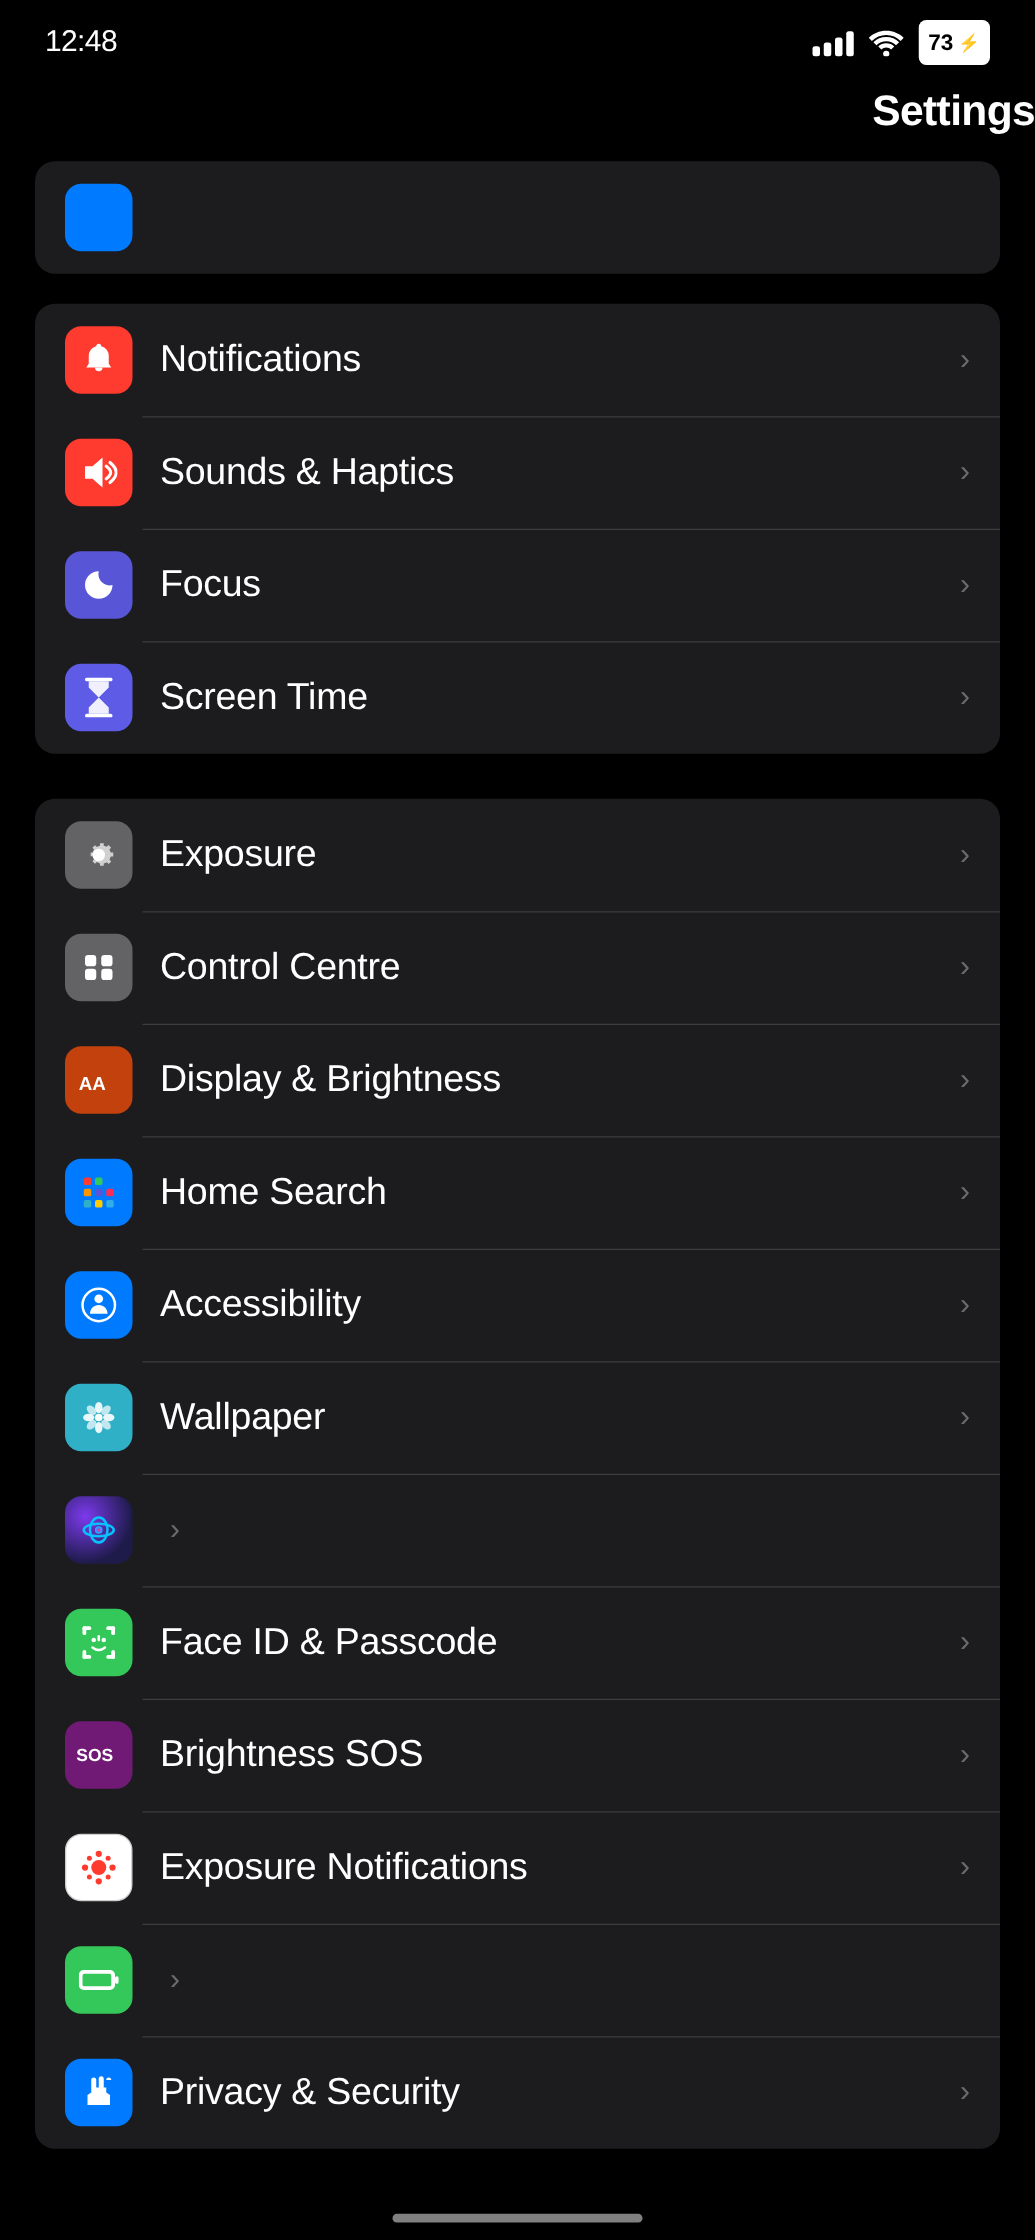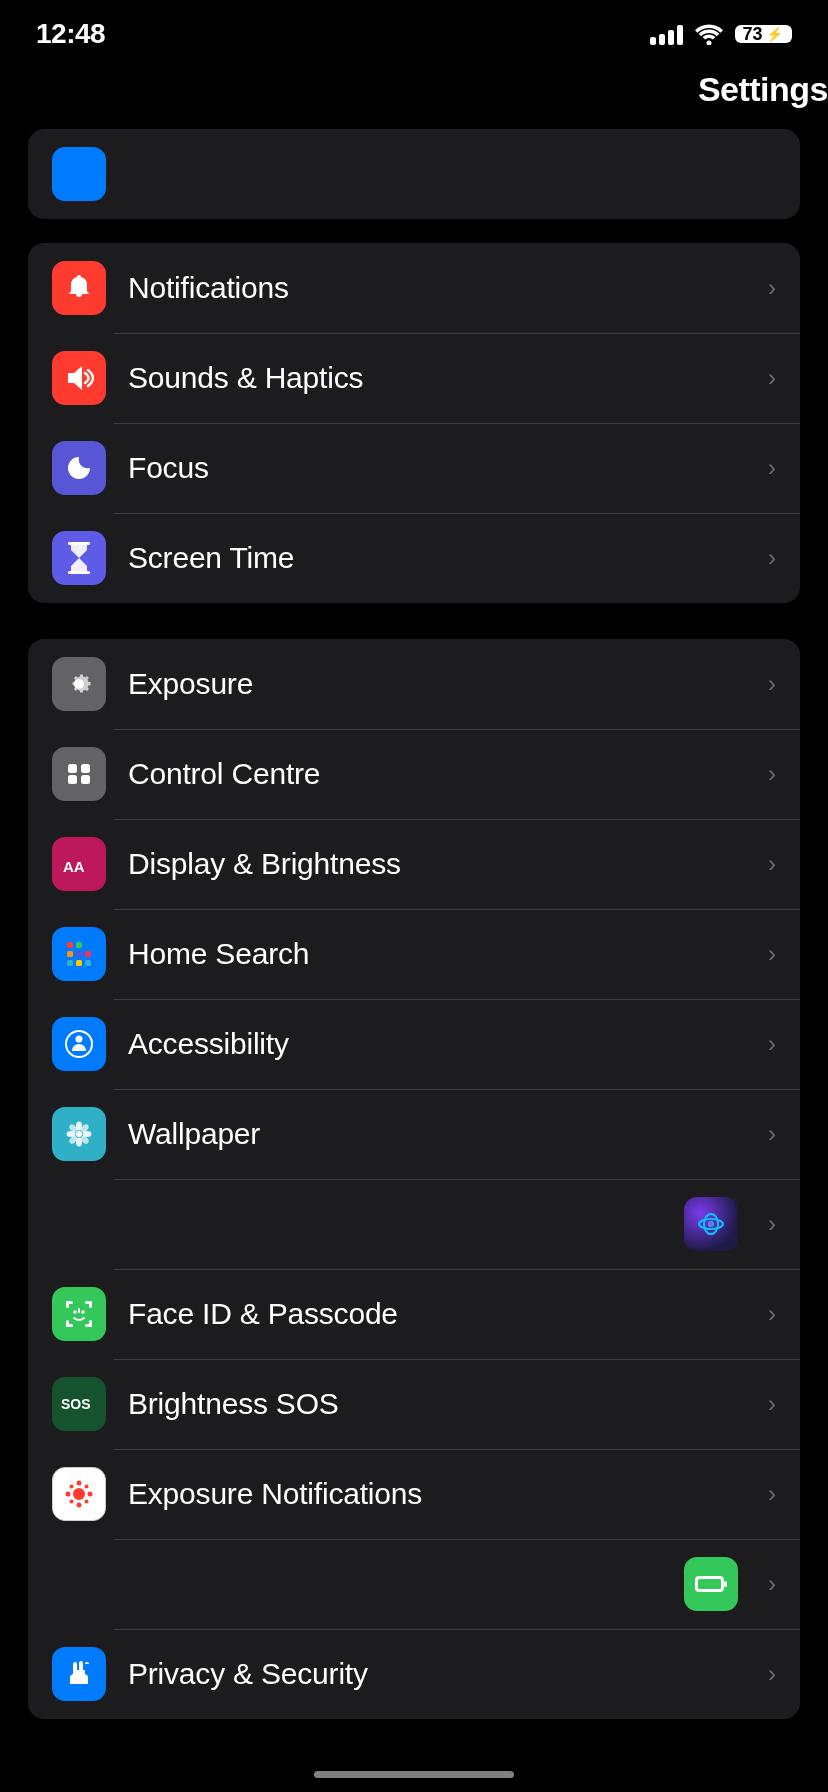--- a/index.html
+++ b/index.html
@@ -16,22 +16,22 @@
 
     
     .status-bar {
       display: flex;
       justify-content: space-between;
       align-items: center;
       padding: 18px 36px 10px 36px;
       height: 60px;
     }
     .status-time {
-      font-size: 28px;
-      font-weight: 700;
+      font-size: 24px;
+      font-weight: 400;
       letter-spacing: -0.5px;
     }
     .status-icons {
       display: flex;
       align-items: center;
       gap: 12px;
     }
     .signal-bars {
       display: flex;
       align-items: flex-end;
@@ -51,21 +51,21 @@
       width: 28px;
       height: 22px;
     }
     .battery-container {
       display: flex;
       align-items: center;
       gap: 4px;
       background: #fff;
       border-radius: 6px;
       padding: 3px 8px;
-      height: 18px;
+      height: 36px;
     }
     .battery-text {
       font-size: 18px;
       font-weight: 600;
       color: #000;
     }
     .battery-bolt {
       font-size: 14px;
       color: #000;
     }
@@ -105,21 +105,20 @@
       overflow: hidden;
     }
 
     .settings-item {
       display: flex;
       align-items: center;
       padding: 18px 24px;
       min-height: 78px;
       cursor: pointer;
       position: relative;
-      justify-content: flex-end;
     }
     .settings-item:not(:last-child)::after {
       content: '';
       position: absolute;
       bottom: 0;
       left: 86px;
       right: 0;
       height: 0.5px;
       background: rgba(255,255,255,0.15);
     }
@@ -142,21 +141,21 @@
       color: #fff;
       letter-spacing: -0.2px;
     }
 
     .item-chevron {
       color: rgba(255,255,255,0.35);
       font-size: 24px;
       margin-left: 8px;
     }
     .icon-faceid { background: #34c759; }
-    .icon-sos { background: #14532d; }
+    .icon-sos { background: #701a75; }
     .icon-battery { background: #34c759; }
     .icon-privacy { background: #007aff; }
     .icon-screentime { background: #5e5ce6; }
 
     
     .home-bar {
       display: flex;
       justify-content: center;
       padding: 16px 0 24px 0;
       margin-top: 10px;
@@ -188,21 +187,21 @@
       background: #636366;
     }
 
     
     .control-icon {
       background: #636366;
     }
 
     
     .display-icon {
-      background: #be185d;
+      background: #c2410c;
     }
 
     
     .homescreen-icon {
       background: #007aff;
     }
 
     
     .accessibility-icon {
       background: #007aff;

